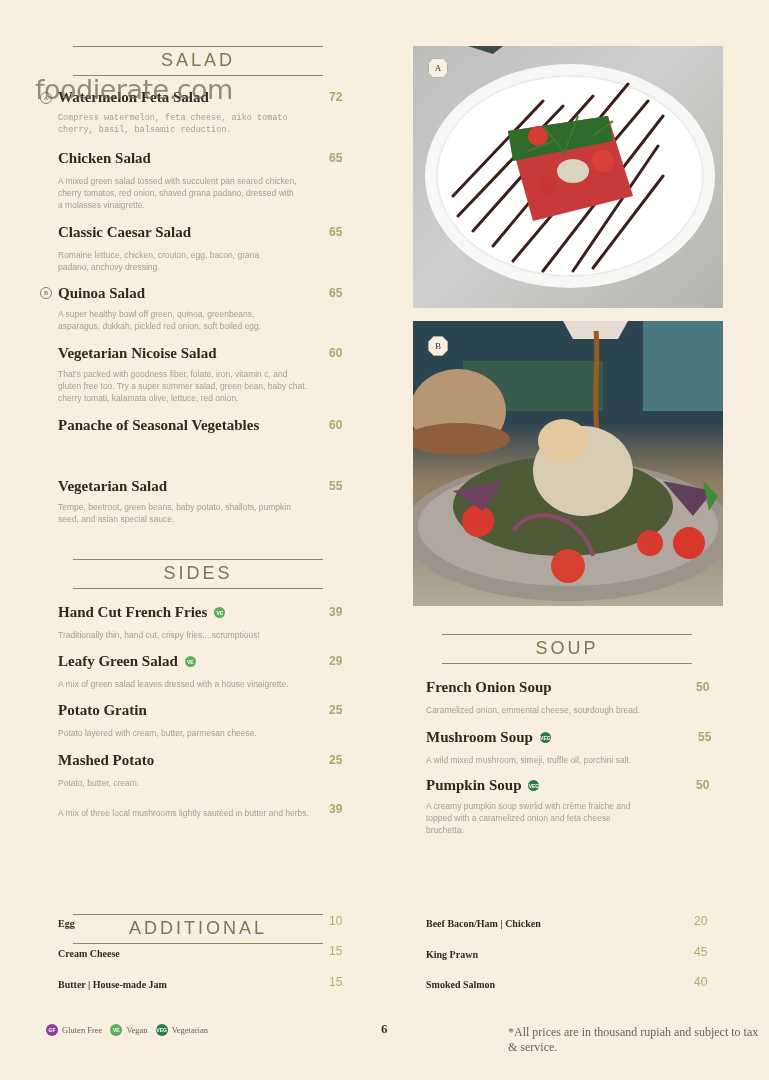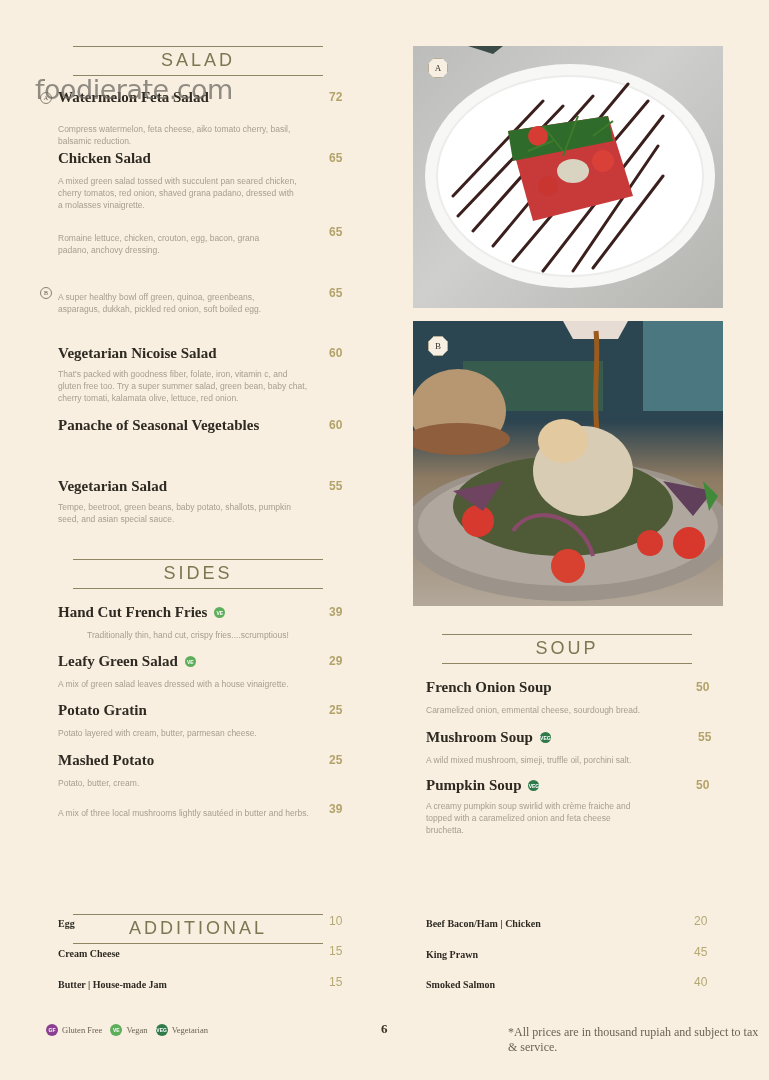--- a/index.html
+++ b/index.html
@@ -64,38 +64,44 @@
   <div class="title">SALAD</div>
   <div class="rule"></div>
 </div>
 
 <div class="letter-mark" style="left:40px; top:92px;">A</div>
 <div class="item" style="left:58px; top:89px; width:286px;">
   <div class="name-row">
       <span class="name">Watermelon Feta Salad</span>
     </div>
   <span class="price" style="left:271px;">72</span>
-  <div class="desc" style="width:240px; margin-top:17px;">Compress watermelon, feta cheese, aiko tomato cherry, basil, balsamic reduction.</div>
+  <div class="desc" style="width:240px; margin-top:6px;font-family:Liberation Mono, monospace;">Compress watermelon, feta cheese, aiko tomato cherry, basil, balsamic reduction.</div>
 </div>
 
 <div class="item" style="left:58px; top:150px; width:286px;">
   <div class="name-row">
       <span class="name">Chicken Salad</span>
     </div>
   <span class="price" style="left:271px;">65</span>
   <div class="desc" style="width:240px;">A mixed green salad tossed with succulent pan seared chicken, cherry tomatos, red onion, shaved grana padano, dressed with a molasses vinaigrette.</div>
 </div>
 
 <div class="item" style="left:58px; top:224px; width:286px;">
+  <div class="name-row">
+      <span class="name">Classic Caesar Salad</span>
+    </div>
   <span class="price" style="left:271px;">65</span>
   <div class="desc" style="width:225px;">Romaine lettuce, chicken, crouton, egg, bacon, grana padano, anchovy dressing.</div>
 </div>
 
 <div class="letter-mark" style="left:40px; top:287px;">B</div>
 <div class="item" style="left:58px; top:285px; width:286px;">
+  <div class="name-row">
+      <span class="name">Quinoa Salad</span>
+    </div>
   <span class="price" style="left:271px;">65</span>
   <div class="desc" style="width:230px; margin-top:6px;">A super healthy bowl off green, quinoa, greenbeans, asparagus, dukkah, pickled red onion, soft boiled egg.</div>
 </div>
 
 <div class="item" style="left:58px; top:345px; width:286px;">
   <div class="name-row">
       <span class="name">Vegetarian Nicoise Salad</span>
     </div>
   <span class="price" style="left:271px;">60</span>
   <div class="desc" style="width:250px; margin-top:6px;">That's packed with goodness fiber, folate, iron, vitamin c, and gluten free too. Try a super summer salad, green bean, baby chat, cherry tomati, kalamata olive, lettuce, red onion.</div>
@@ -121,21 +127,21 @@
   <div class="title">SIDES</div>
   <div class="rule"></div>
 </div>
 
 <div class="item" style="left:58px; top:604px; width:286px;">
   <div class="name-row">
     <span class="name">Hand Cut French Fries</span>
     <span class="badge vegan">VE</span>
   </div>
   <span class="price" style="left:271px;">39</span>
-  <div class="desc" style="width:260px;text-align:center;">Traditionally thin, hand cut, crispy fries....scrumptious!</div>
+  <div class="desc" style="width:260px;">Traditionally thin, hand cut, crispy fries....scrumptious!</div>
 </div>
 
 <div class="item" style="left:58px; top:653px; width:286px;">
   <div class="name-row">
     <span class="name">Leafy Green Salad</span>
     <span class="badge vegan">VE</span>
   </div>
   <span class="price" style="left:271px;">29</span>
   <div class="desc" style="width:270px;">A mix of green salad leaves dressed with a house vinaigrette.</div>
 </div>

